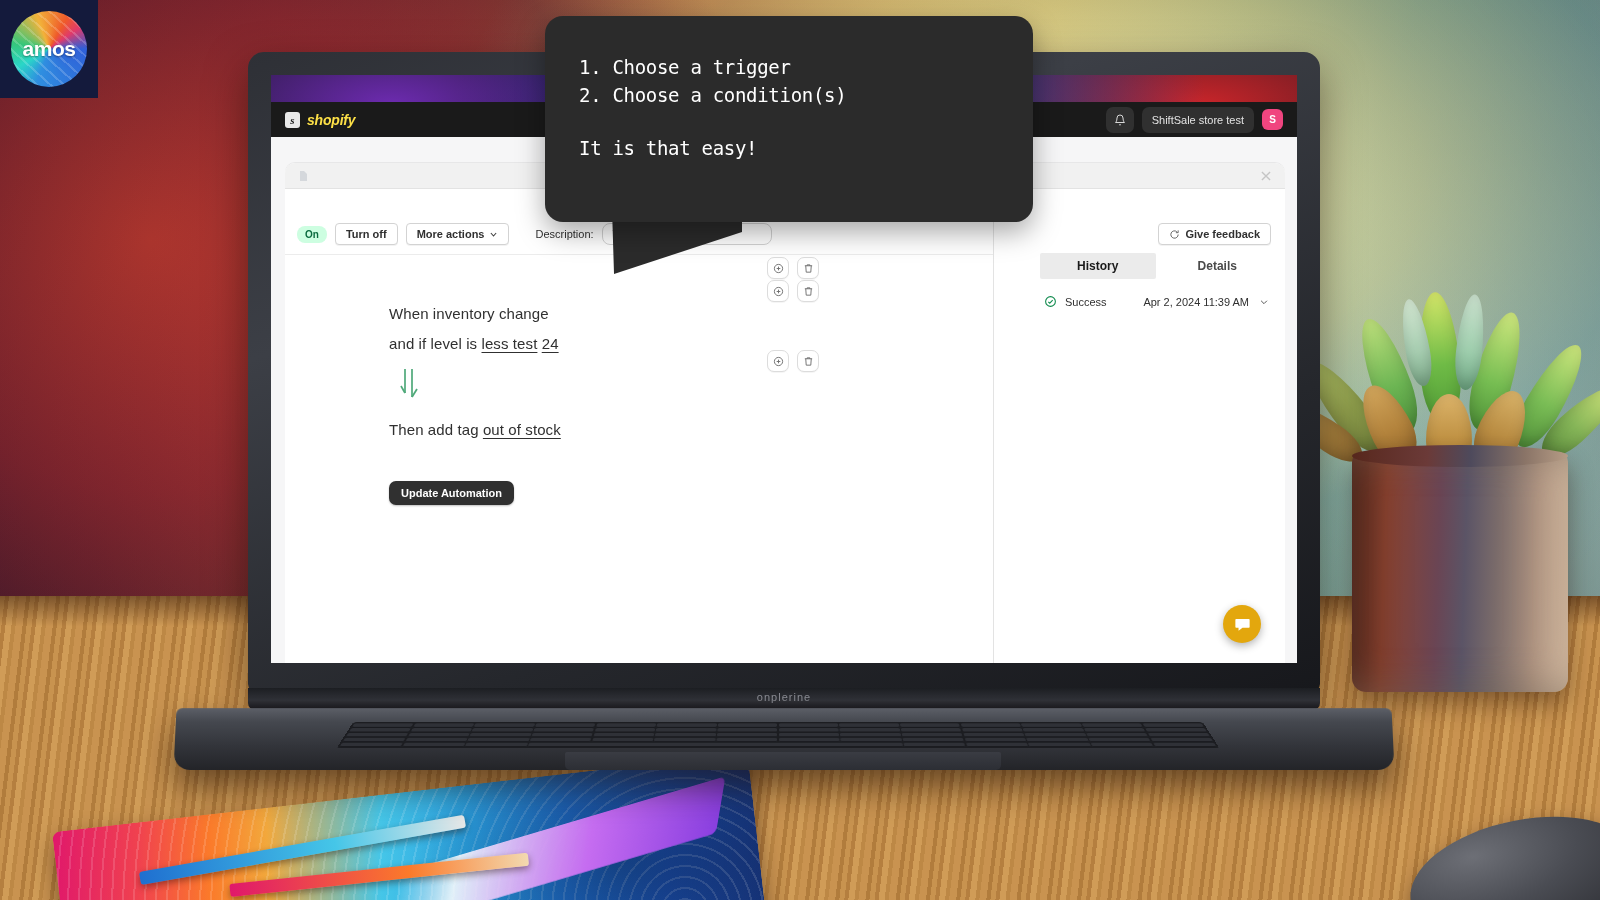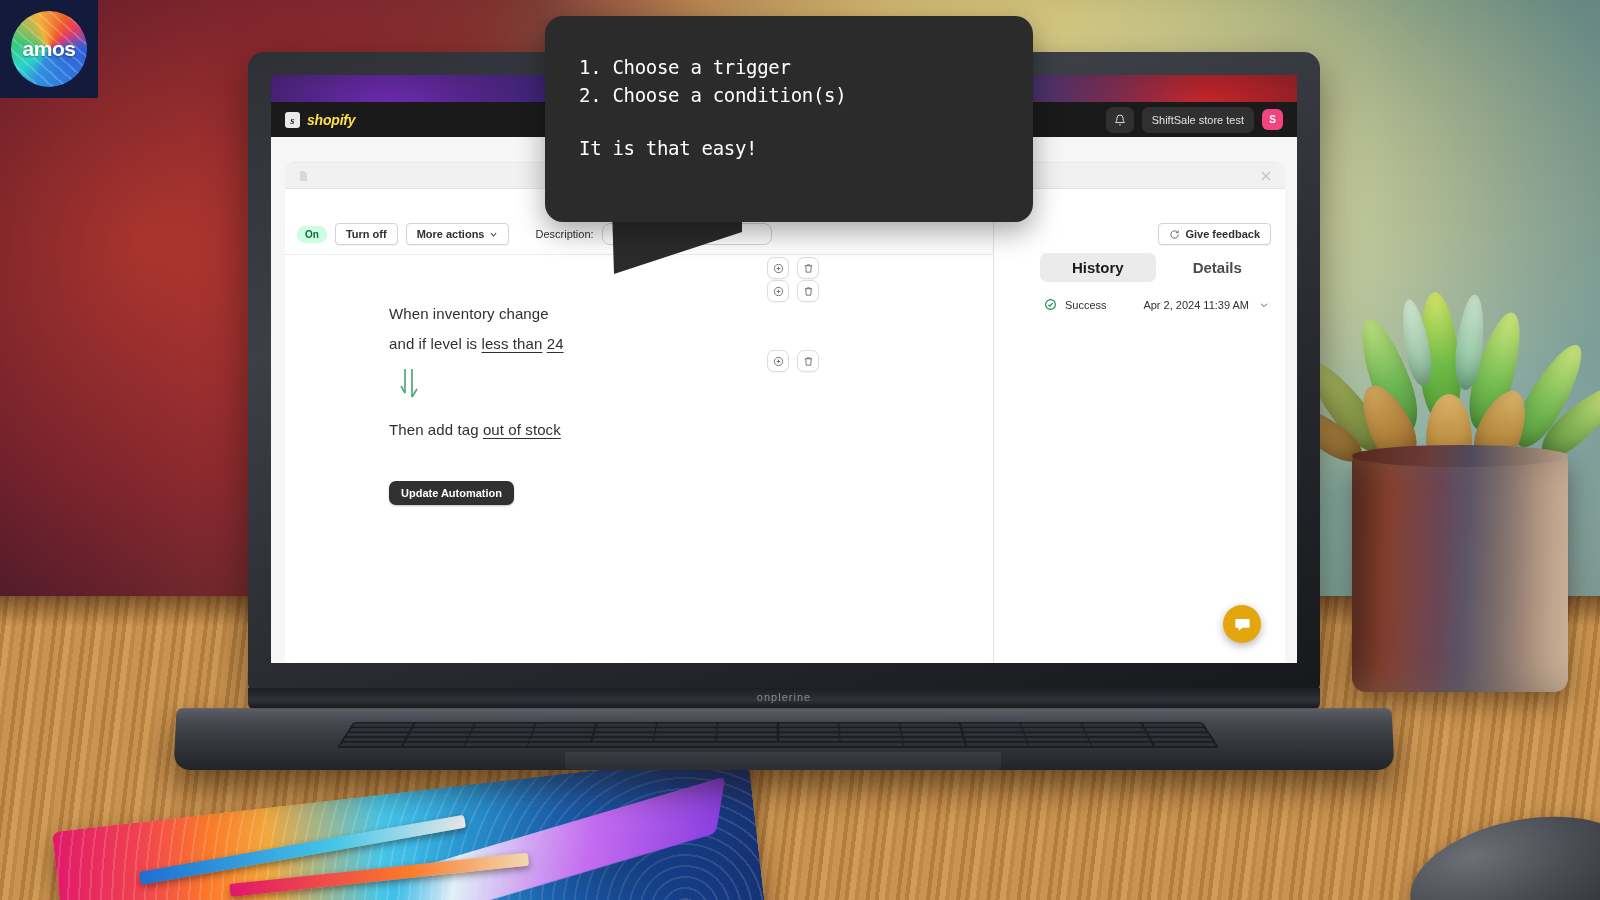--- a/index.html
+++ b/index.html
@@ -220,22 +220,22 @@
   }
   .update-btn {
     margin-top: 36px; background: #303030; color: #fff; border: none;
     border-radius: 7px; font-size: 11px; font-weight: 600;
     padding: 6px 12px; cursor: pointer; box-shadow: 0 1px 2px rgba(0,0,0,.25);
   }
 
   .feedback-row { display: flex; justify-content: flex-end; padding: 10px 14px 8px 14px; }
   .tabs { display: flex; padding: 0 10px 6px 10px; gap: 4px; }
   .tab {
-    flex: 1; text-align: center; font-size: 15px; font-weight: 600; color: #4a4a4a;
-    padding: 6px 0; border-radius: 7px; cursor: pointer;
+    flex: 1; text-align: center; font-size: 12px; font-weight: 600; color: #4a4a4a;
+    padding: 6px 0; border-radius: 2px; cursor: pointer;
   }
   .tab.active { background: #ebebeb; color: #1a1a1a; }
   .hist-row {
     display: flex; align-items: center; justify-content: space-between;
     padding: 10px 16px 10px 14px; font-size: 11px; color: #303030;
   }
   .hist-left { display: flex; align-items: center; gap: 8px; }
   .hist-right { display: flex; align-items: center; gap: 10px; color: #303030; }
 
   .chat-fab {
@@ -400,21 +400,21 @@
             <span class="desc-label">Description:</span>
             <span class="desc-field">This</span>
           </div>
 
           <div class="flow">
             <div class="flow-line">
               <span>When inventory change</span>
             </div>
             <div class="flow-line">
               <span>and if level is</span>
-              <span class="tok">less than</span>
+              <span class="tok">less test</span>
               <span class="tok">24</span>
             </div>
 
             <svg class="arrow-down" width="26" height="34" viewBox="0 0 26 34" fill="none" stroke="#4fa97a" stroke-width="1.7">
               <path d="M8 2 V26"></path>
               <path d="M15 2 V30"></path>
               <path d="M8 26 L4 19"></path>
               <path d="M15 30 L20 22"></path>
             </svg>
 

